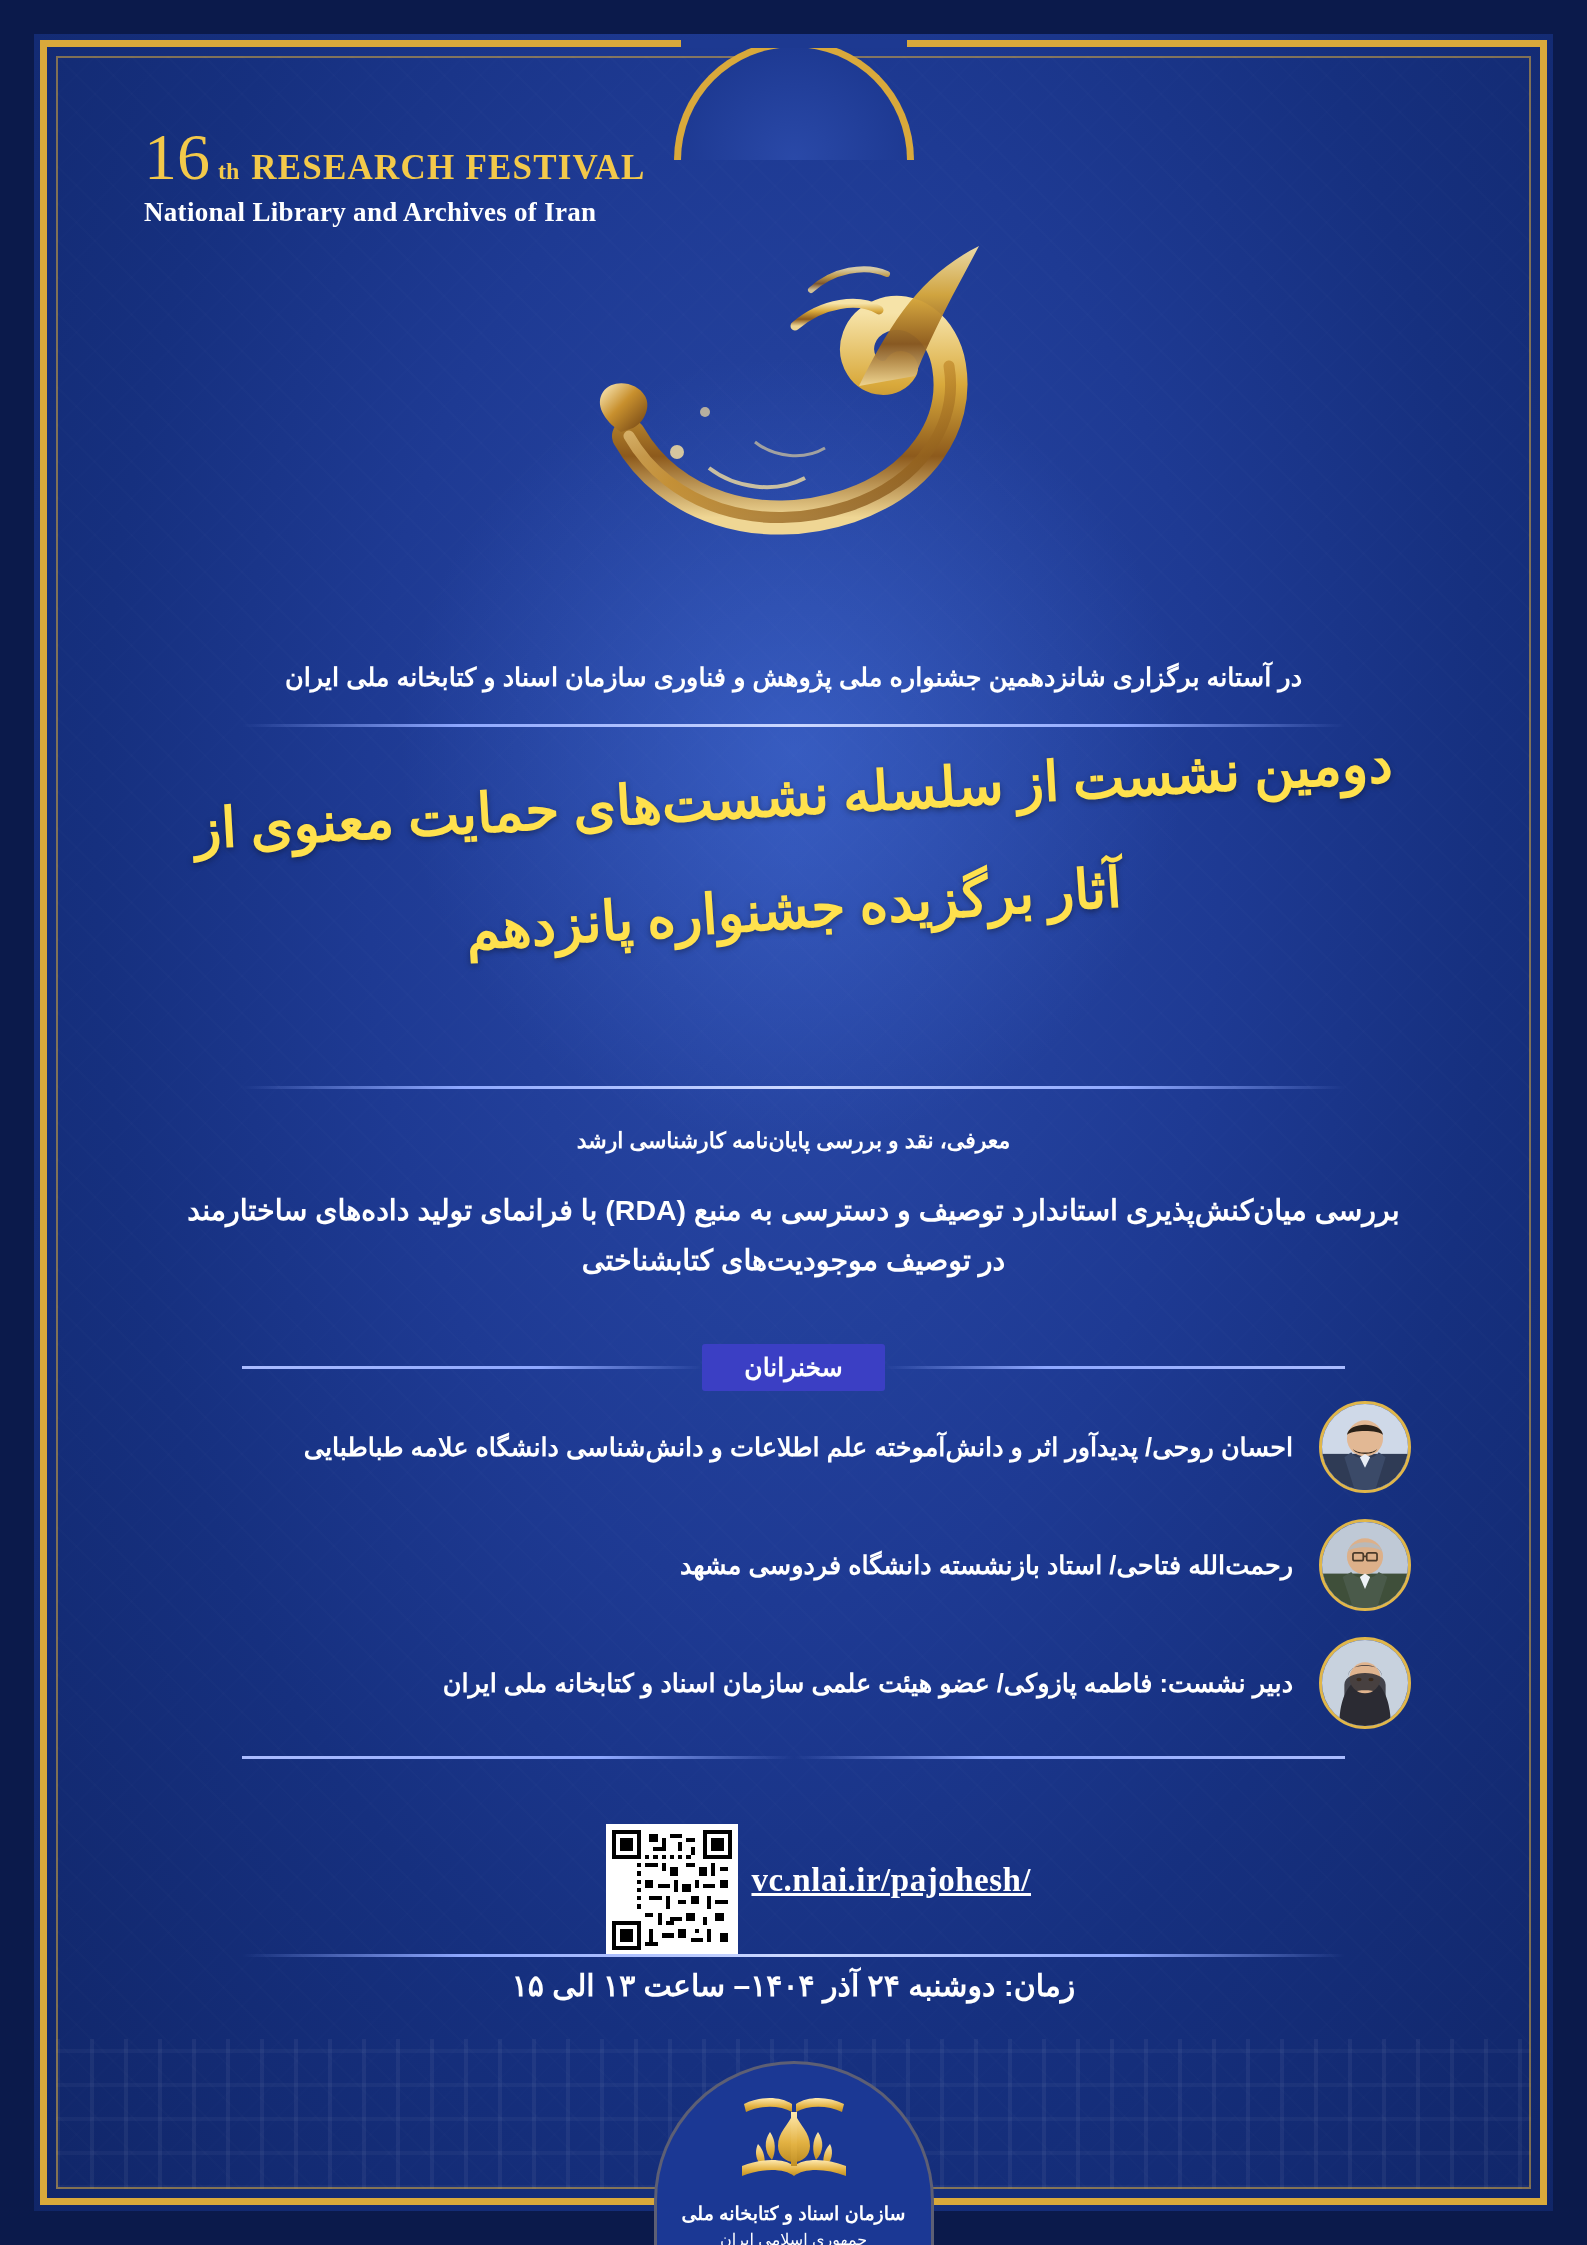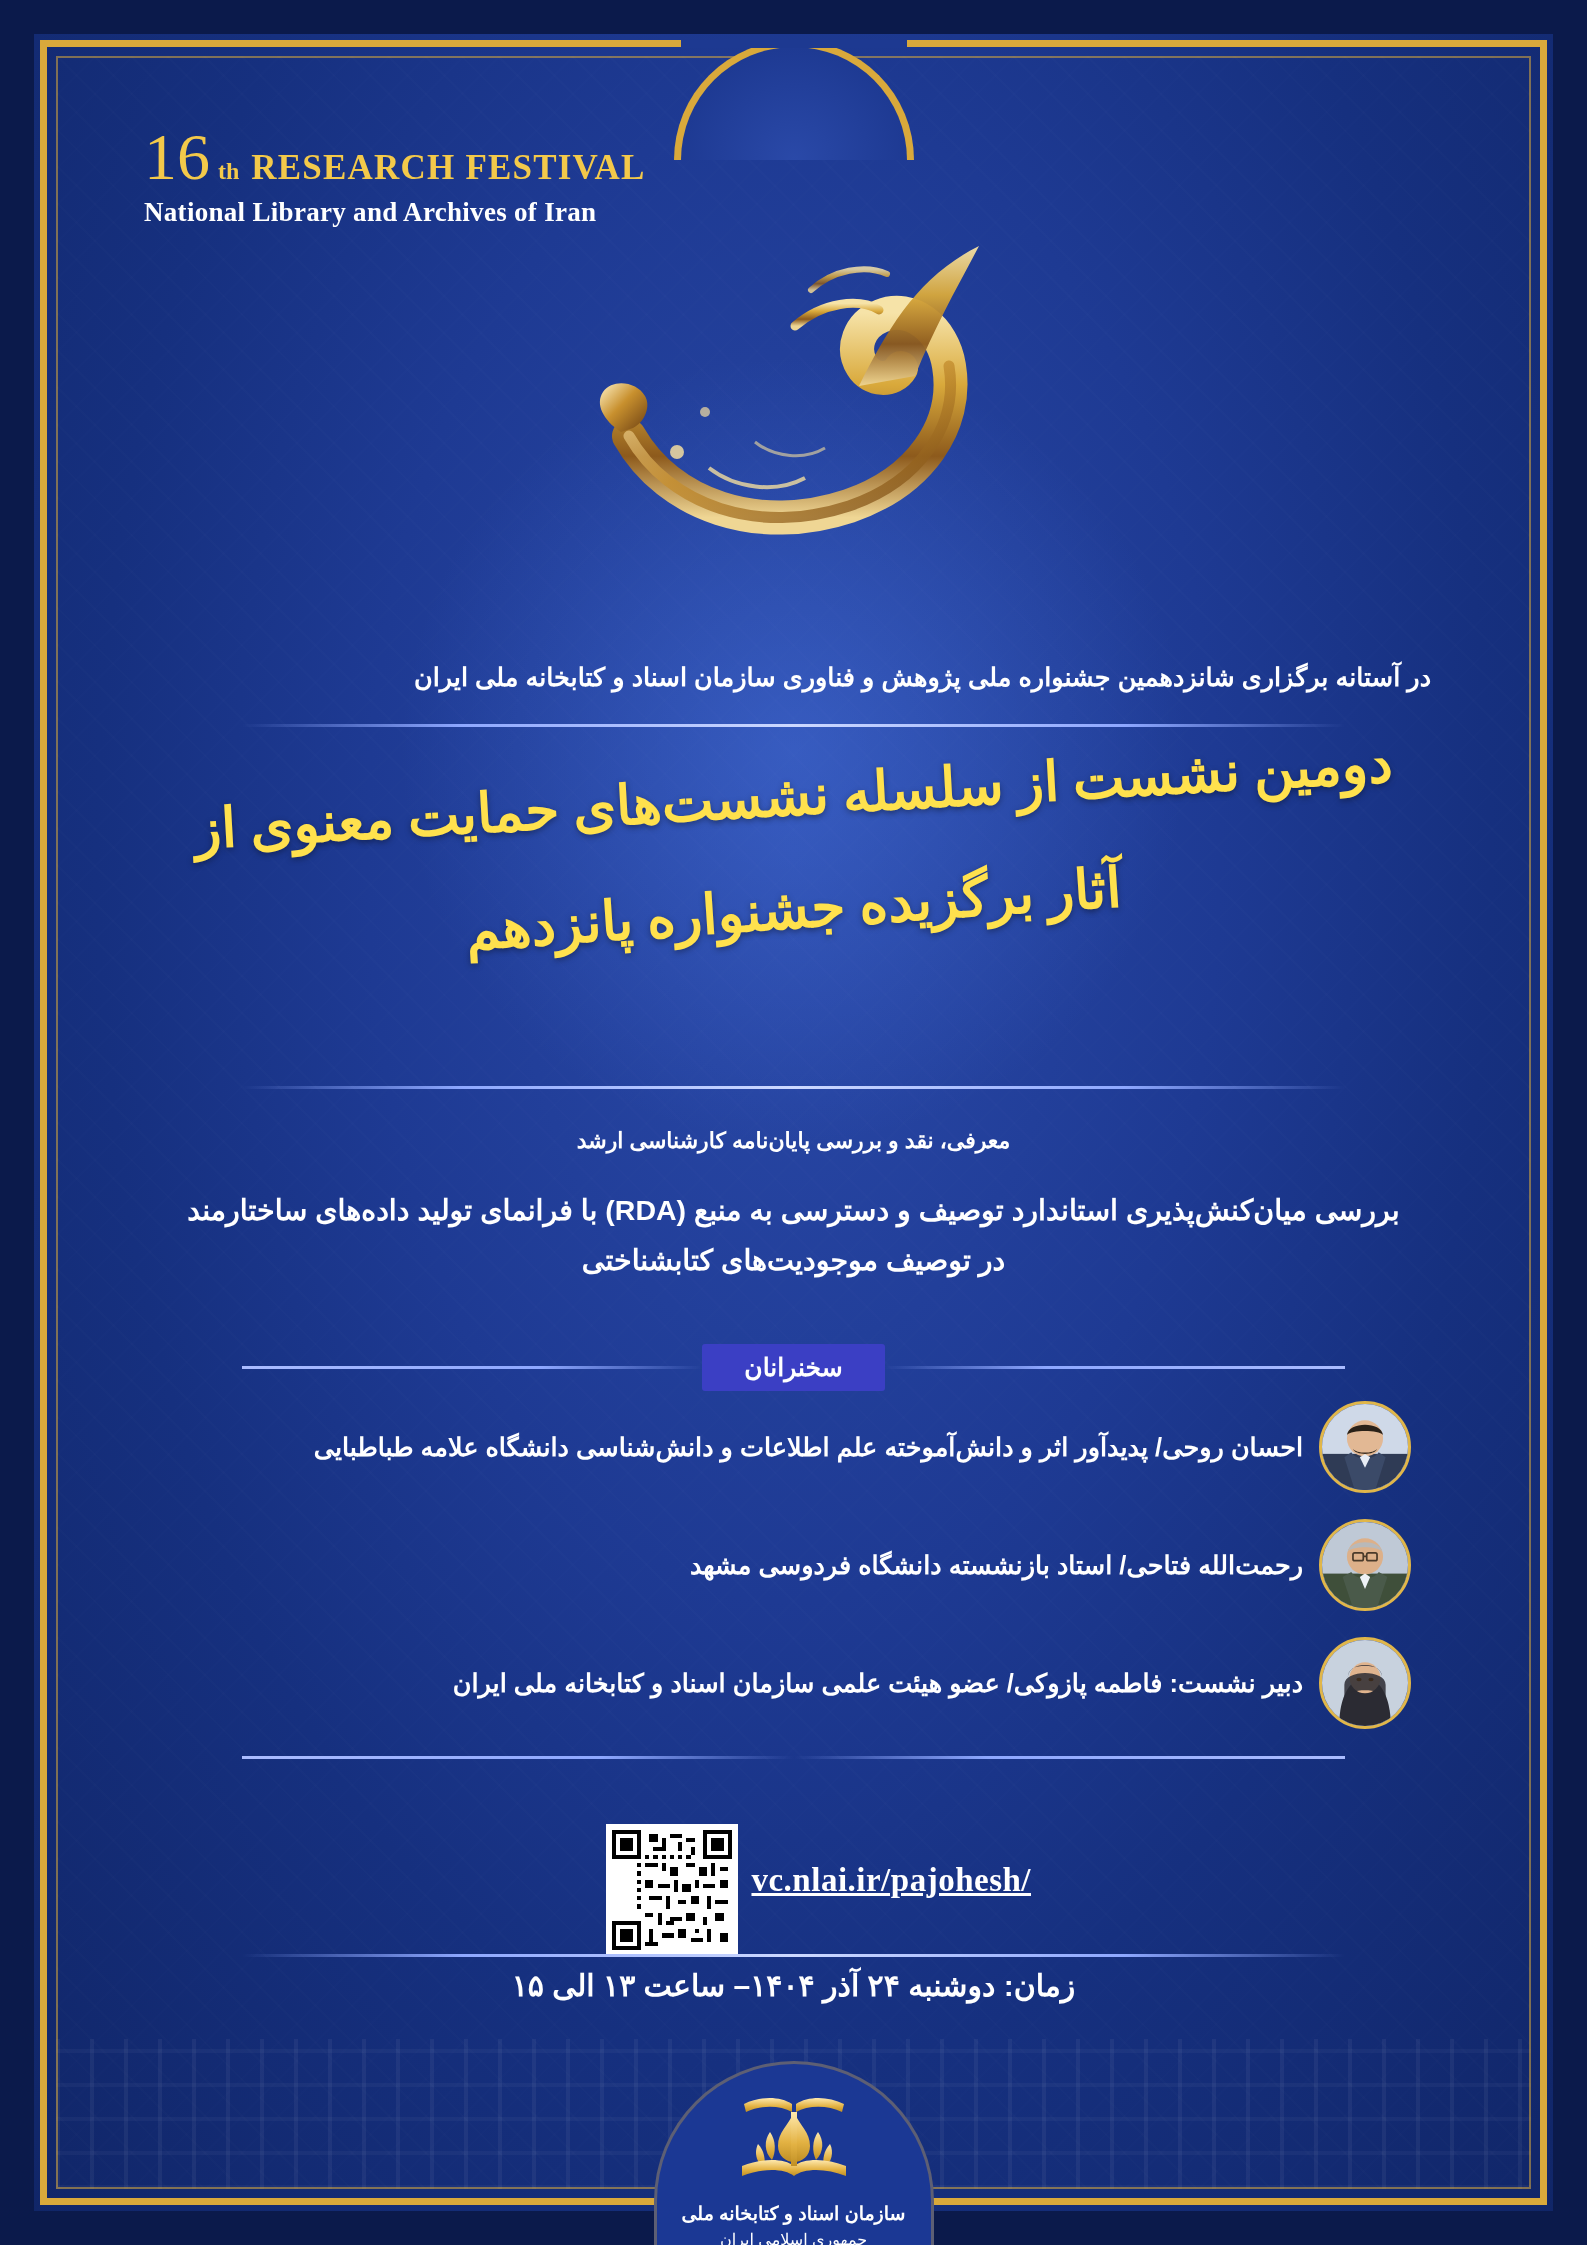--- a/index.html
+++ b/index.html
@@ -172,21 +172,21 @@
     height: 420px;
   }
   .emblem svg { width: 100%; height: 100%; display: block; }
 
   
   .intro {
     position: absolute;
     top: 600px;
     left: 100px;
     right: 100px;
-    text-align: right;
+    text-align: center;
     color: #ffffff;
     font-size: 25.5px;
     font-weight: bold;
     line-height: 1.7;
   }
 
   .rule {
     position: absolute;
     height: 3px;
     background: linear-gradient(to right, rgba(140,170,255,0) 0%, #8ea8ff 20%, #cdd9ff 50%, #8ea8ff 80%, rgba(140,170,255,0) 100%);
@@ -275,21 +275,21 @@
   .speakers {
     position: absolute;
     top: 1345px;
     left: 120px;
     right: 120px;
   }
   .speaker {
     display: flex;
     align-items: center;
     justify-content: flex-end;
-    gap: 16px;
+    gap: 26px;
     margin-bottom: 26px;
     height: 92px;
   }
   .avatar {
     flex: 0 0 auto;
     width: 86px;
     height: 86px;
     border-radius: 50%;
     border: 3px solid #e0b64a;
     overflow: hidden;

